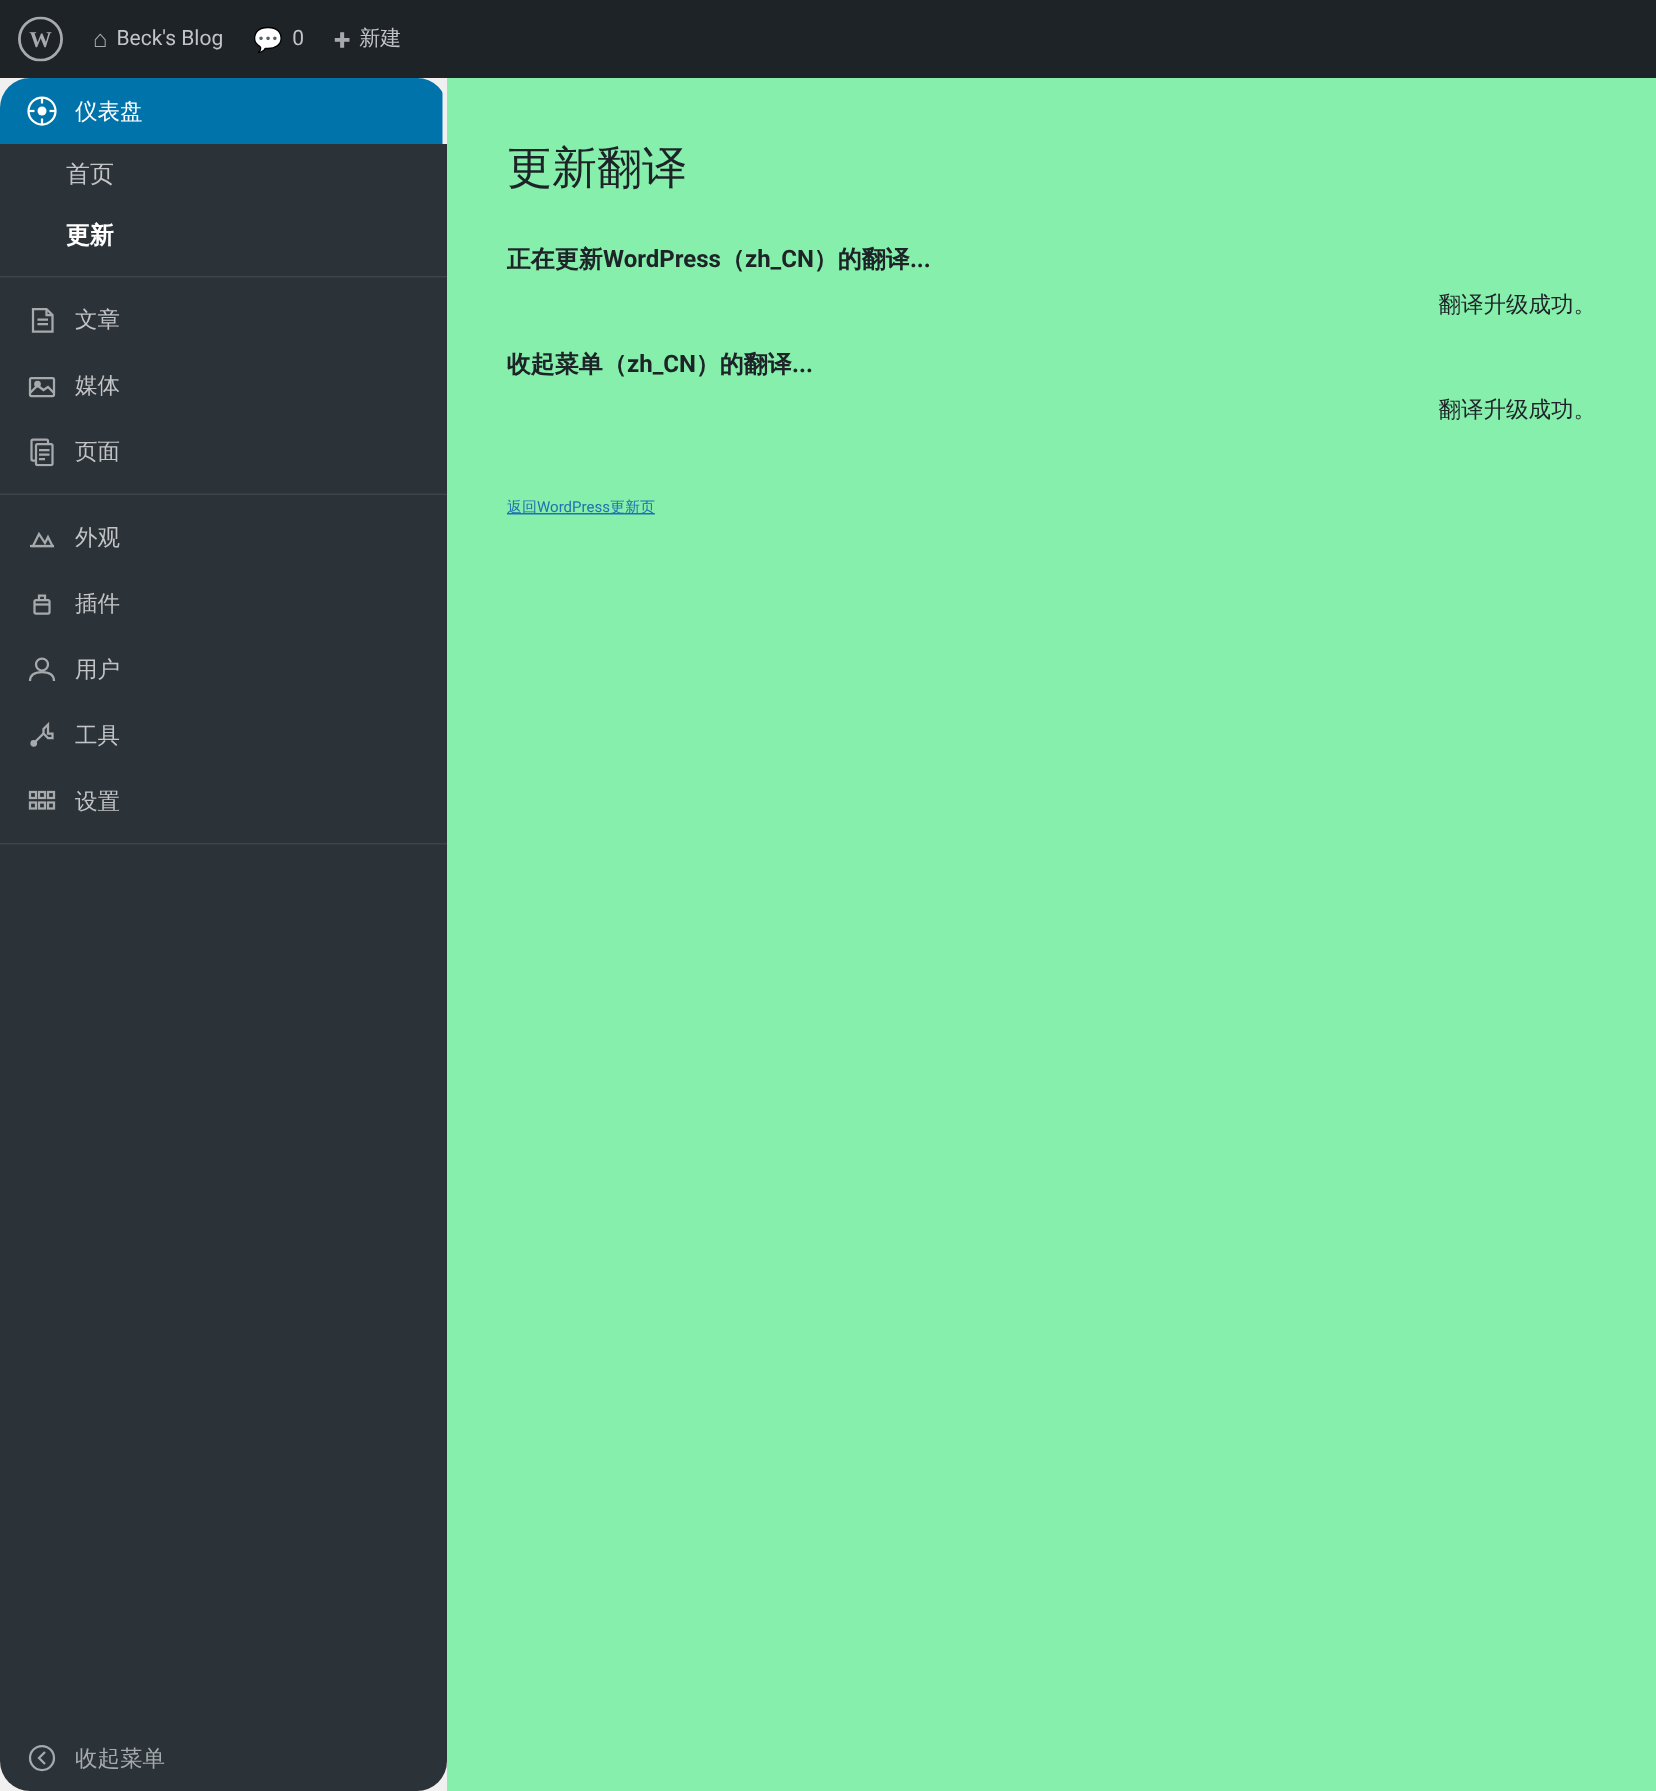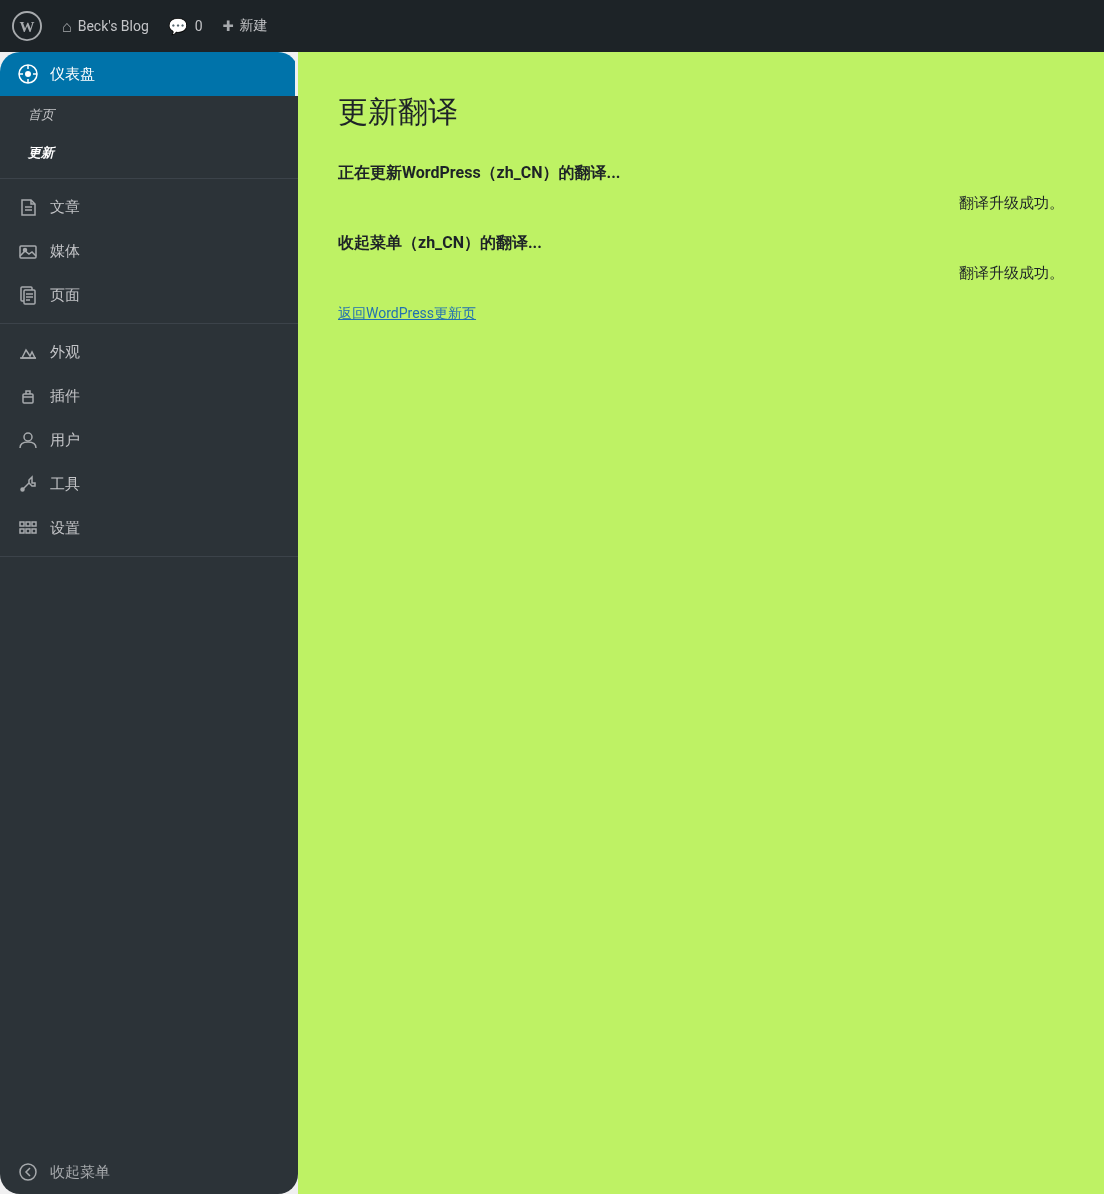--- a/index.html
+++ b/index.html
@@ -79,23 +79,22 @@
       width: 4px;
       background: #0073aa;
       border-right: 4px solid #f0f0f1;
     }
     .sidebar-item.bold {
       font-weight: 600;
       color: #fff;
       text-align: right;
     }
     .sidebar-item.sub-item {
-      padding-left: 28px;
-      font-size: 13px;
-      font-style: italic;
+      padding-left: 44px;
+      font-size: 16px;
     }
     .sidebar-icon {
       width: 24px;
       height: 24px;
       display: flex;
       align-items: center;
       justify-content: center;
       font-size: 18px;
       color: #a7aaad;
       flex-shrink: 0;
@@ -105,21 +104,21 @@
 
     .sidebar-divider {
       height: 1px;
       background: #3c434a;
       margin: 6px 0;
     }
 
     
     #main-content {
       flex: 1;
-      background: #bef264;
+      background: #86efac;
       padding: 40px 40px;
       overflow-y: auto;
     }
 
     .page-title {
       font-size: 30px;
       font-weight: 400;
       color: #1d2327;
       margin-bottom: 30px;
     }
@@ -137,25 +136,25 @@
 
     .update-success {
       font-size: 15px;
       color: #1d2327;
       margin-bottom: 20px;
       text-align: right;
     }
 
     .return-link {
       color: #2271b1;
-      font-size: 14px;
+      font-size: 10px;
       text-decoration: underline;
       cursor: pointer;
       display: inline-block;
-      margin-top: 2px;
+      margin-top: 28px;
     }
   </style>
 </head>
 <body>
 
 <div id="admin-bar">
   <div class="admin-bar-item">
     <svg class="wp-logo" viewBox="0 0 32 32" fill="none" xmlns="http://www.w3.org/2000/svg">
       <circle cx="16" cy="16" r="15" stroke="#a7aaad" stroke-width="2" fill="none"></circle>
       <text x="16" y="22" text-anchor="middle" font-size="16" font-weight="bold" fill="#a7aaad" font-family="Georgia,serif">W</text>

